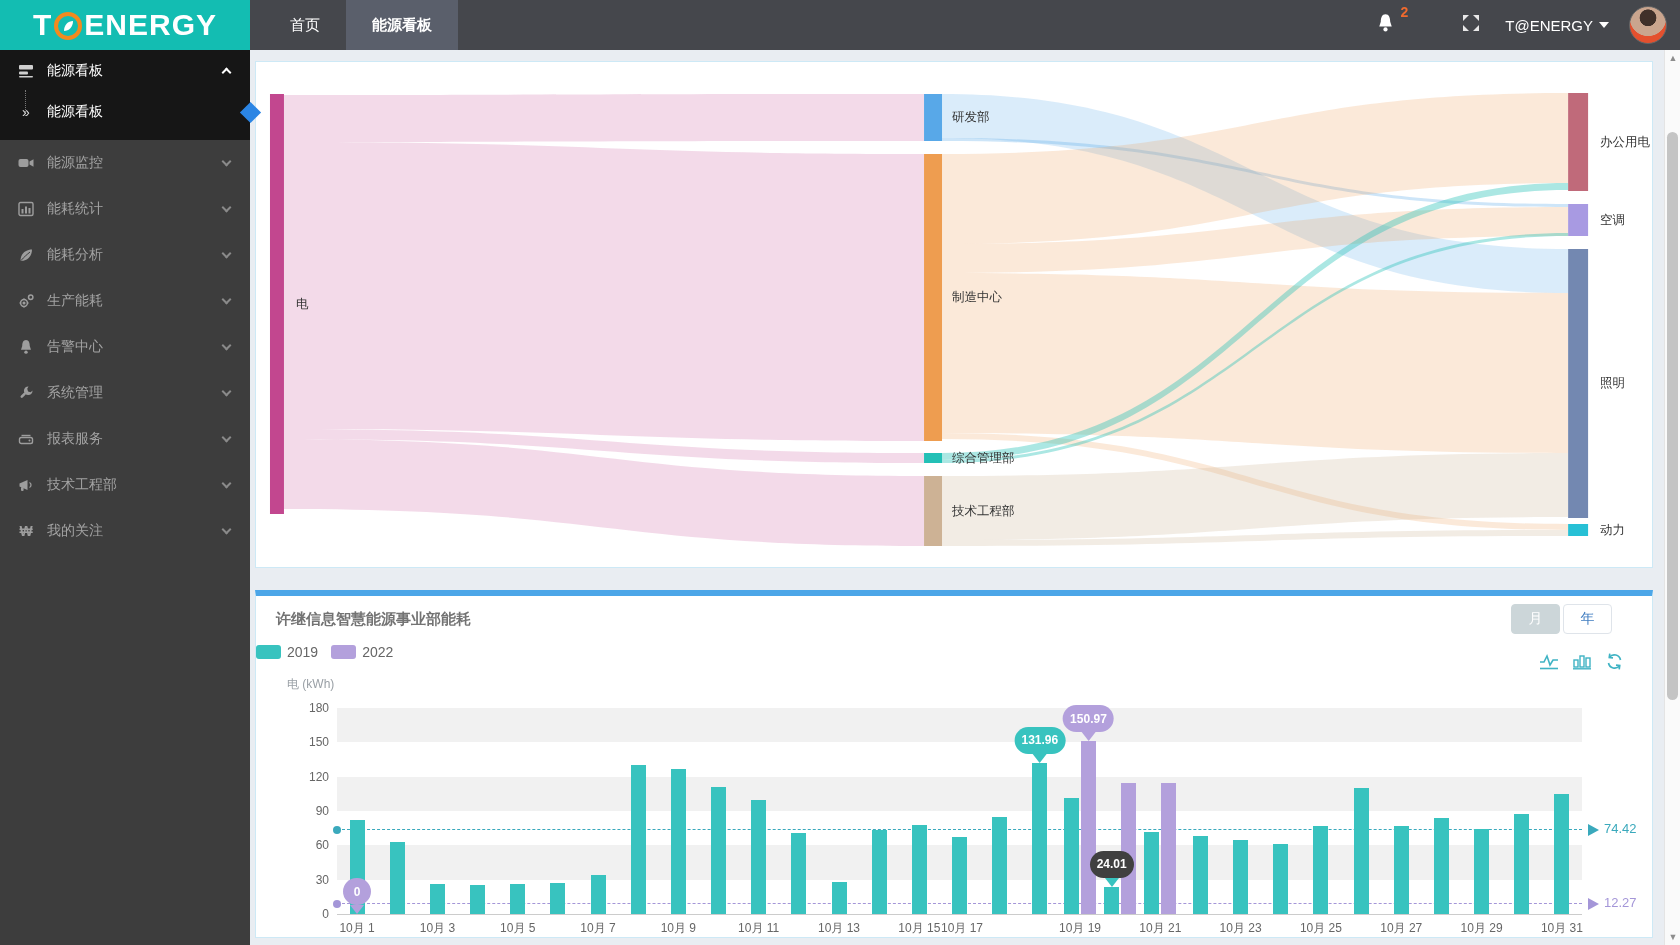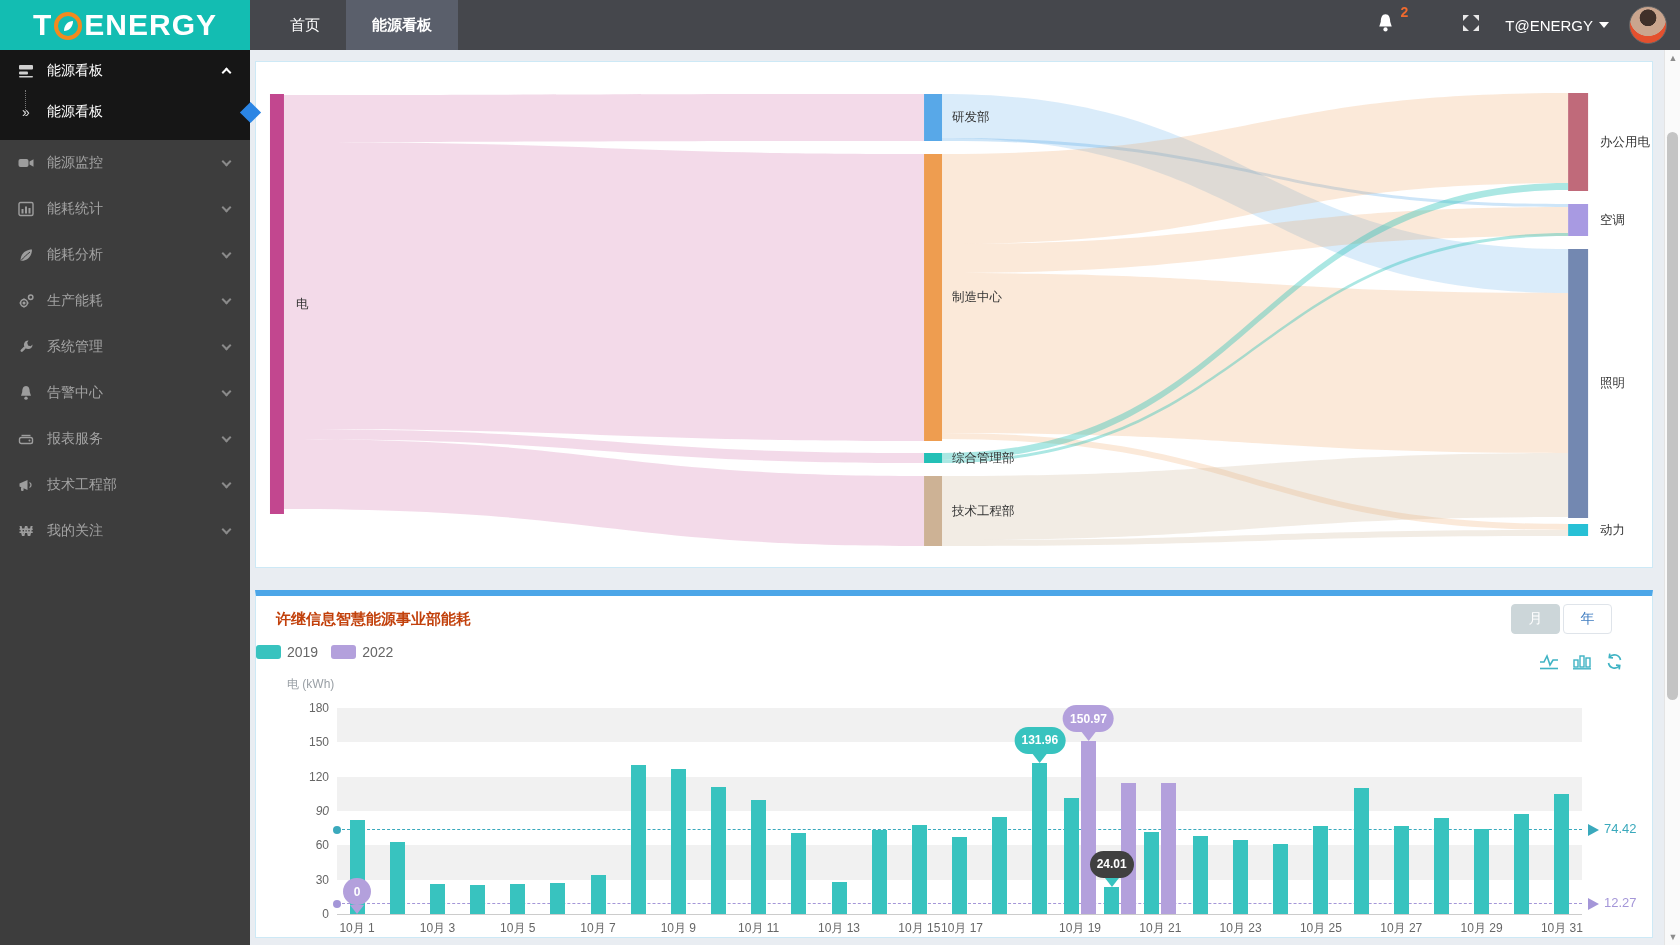--- a/index.html
+++ b/index.html
@@ -40,21 +40,21 @@
   
   .content { position:absolute; top:50px; left:250px; width:1414px; height:895px; background:#e9edf2; }
   .card { background:#fff; border:1px solid #cde9f6; }
   .card-sankey { position:absolute; left:5px; top:11px; width:1398px; height:507px; }
   .card-chart  { position:absolute; left:5px; top:540px; width:1398px; height:348px; border-top:6px solid #4ca6e8; }
 
   
   .sankey-svg { position:absolute; left:0; top:0; width:100%; height:100%; }
 
   
-  .chart-title { position:absolute; left:20px; top:14px; font-size:15px; font-weight:bold; color:#c2410c; }
+  .chart-title { position:absolute; left:20px; top:14px; font-size:15px; font-weight:bold; color:#737373; }
   .toggle-wrap { position:absolute; right:40px; top:8px; display:flex; gap:3px; }
   .tg-btn { width:49px; height:30px; border-radius:4px; font-size:14px; display:flex; align-items:center; justify-content:center; cursor:pointer; border:1px solid #dfe4ea; background:#fff; color:#3f7cc0; }
   .tg-btn.sel { background:#ccd6d9; color:#fff; border-color:#ccd6d9; }
   .legend-row { position:absolute; top:48px; left:0; width:100%; display:flex; justify-content:flex-start; gap:13px; }
   .lg-item { display:flex; align-items:center; gap:6px; cursor:pointer; }
   .lg-swatch { width:25px; height:14px; border-radius:3px; }
   .lg-text { font-size:14px; color:#666; }
   .tools { position:absolute; right:28px; top:56px; display:flex; gap:14px; align-items:center; }
   .tools > div { cursor:pointer; }
   .y-title { position:absolute; left:31px; top:80px; font-size:12px; color:#9aa0a6; }
@@ -177,36 +177,36 @@
           <circle cx="6" cy="10" r="0.8" fill="#9d9d9d"></circle>
           <circle cx="12.7" cy="4.3" r="2.2"></circle>
           <path d="M6 5.6 v1.5 M6 13 v1.5 M1.6 10 h1.5 M9 10 h1.5"></path>
         </svg>
       </span>
       <span class="sb-label">生产能耗</span>
       <span class="chev"></span>
     </div>
     <div class="sb-row">
       <span class="sb-icon">
+        <svg width="16" height="16" viewBox="0 0 16 17" fill="#9d9d9d">
+          <path d="M8 1 C5 1 4 4 4 7.5 L2.7 11.5 L13.3 11.5 L12 7.5 C12 4 11 1 8 1 Z"></path>
+          <circle cx="8" cy="14" r="1.8"></circle>
+        </svg>
+      </span>
+      <span class="sb-label">告警中心</span>
+      <span class="chev"></span>
+    </div>
+    <div class="sb-row">
+      <span class="sb-icon">
         <svg width="16" height="16" viewBox="0 0 16 16" fill="#9d9d9d">
           <path d="M10.5 1.5 a4.3 4.3 0 1 0 4 4 l-1.8 1.8 -2.6-0.9 -0.9-2.6 Z"></path>
           <rect x="2" y="9.2" width="6.5" height="2.6" rx="1.3" transform="rotate(-45 5 10.5)"></rect>
         </svg>
       </span>
       <span class="sb-label">系统管理</span>
-      <span class="chev"></span>
-    </div>
-    <div class="sb-row">
-      <span class="sb-icon">
-        <svg width="16" height="16" viewBox="0 0 16 17" fill="#9d9d9d">
-          <path d="M8 1 C5 1 4 4 4 7.5 L2.7 11.5 L13.3 11.5 L12 7.5 C12 4 11 1 8 1 Z"></path>
-          <circle cx="8" cy="14" r="1.8"></circle>
-        </svg>
-      </span>
-      <span class="sb-label">告警中心</span>
       <span class="chev"></span>
     </div>
     <div class="sb-row">
       <span class="sb-icon">
         <svg width="16" height="16" viewBox="0 0 16 16">
           <path d="M3.5 4.5 L12.5 4.5" stroke="#9d9d9d" stroke-width="1.4"></path>
           <rect x="1.5" y="6.5" width="13" height="6" rx="1.8" fill="none" stroke="#9d9d9d" stroke-width="1.4"></rect>
           <circle cx="11.5" cy="9.5" r="1" fill="#9d9d9d"></circle>
         </svg>
       </span>
@@ -334,21 +334,21 @@
     </div>
     <div class="y-title">电 (kWh)</div>
     <div class="plot" id="plot">
         <div class="stripe" style="top: 0px; height: 34.3333px;"></div>
         <div class="stripe" style="top: 68.6667px; height: 34.3333px;"></div>
         <div class="stripe" style="top: 137.333px; height: 34.3333px;"></div>
         <div class="axis-x"></div>
         <div class="ytick" style="top: 199px;">0</div>
         <div class="ytick" style="top: 164.667px;">30</div>
         <div class="ytick" style="top: 130.333px;">60</div>
-        <div class="ytick" style="top: 96px; font-style: italic;">90</div>
+        <div class="ytick" style="top: 96px;">90</div>
         <div class="ytick" style="top: 61.6667px;">120</div>
         <div class="ytick" style="top: 27.3333px;">150</div>
         <div class="ytick" style="top: -7px;">180</div>
         <div class="xlab" style="left: -14.9194px;">10月 1</div>
         <div class="xlab" style="left: 65.4032px;">10月 3</div>
         <div class="xlab" style="left: 145.726px;">10月 5</div>
         <div class="xlab" style="left: 226.048px;">10月 7</div>
         <div class="xlab" style="left: 306.371px;">10月 9</div>
         <div class="xlab" style="left: 386.694px;">10月 11</div>
         <div class="xlab" style="left: 467.016px;">10月 13</div>

